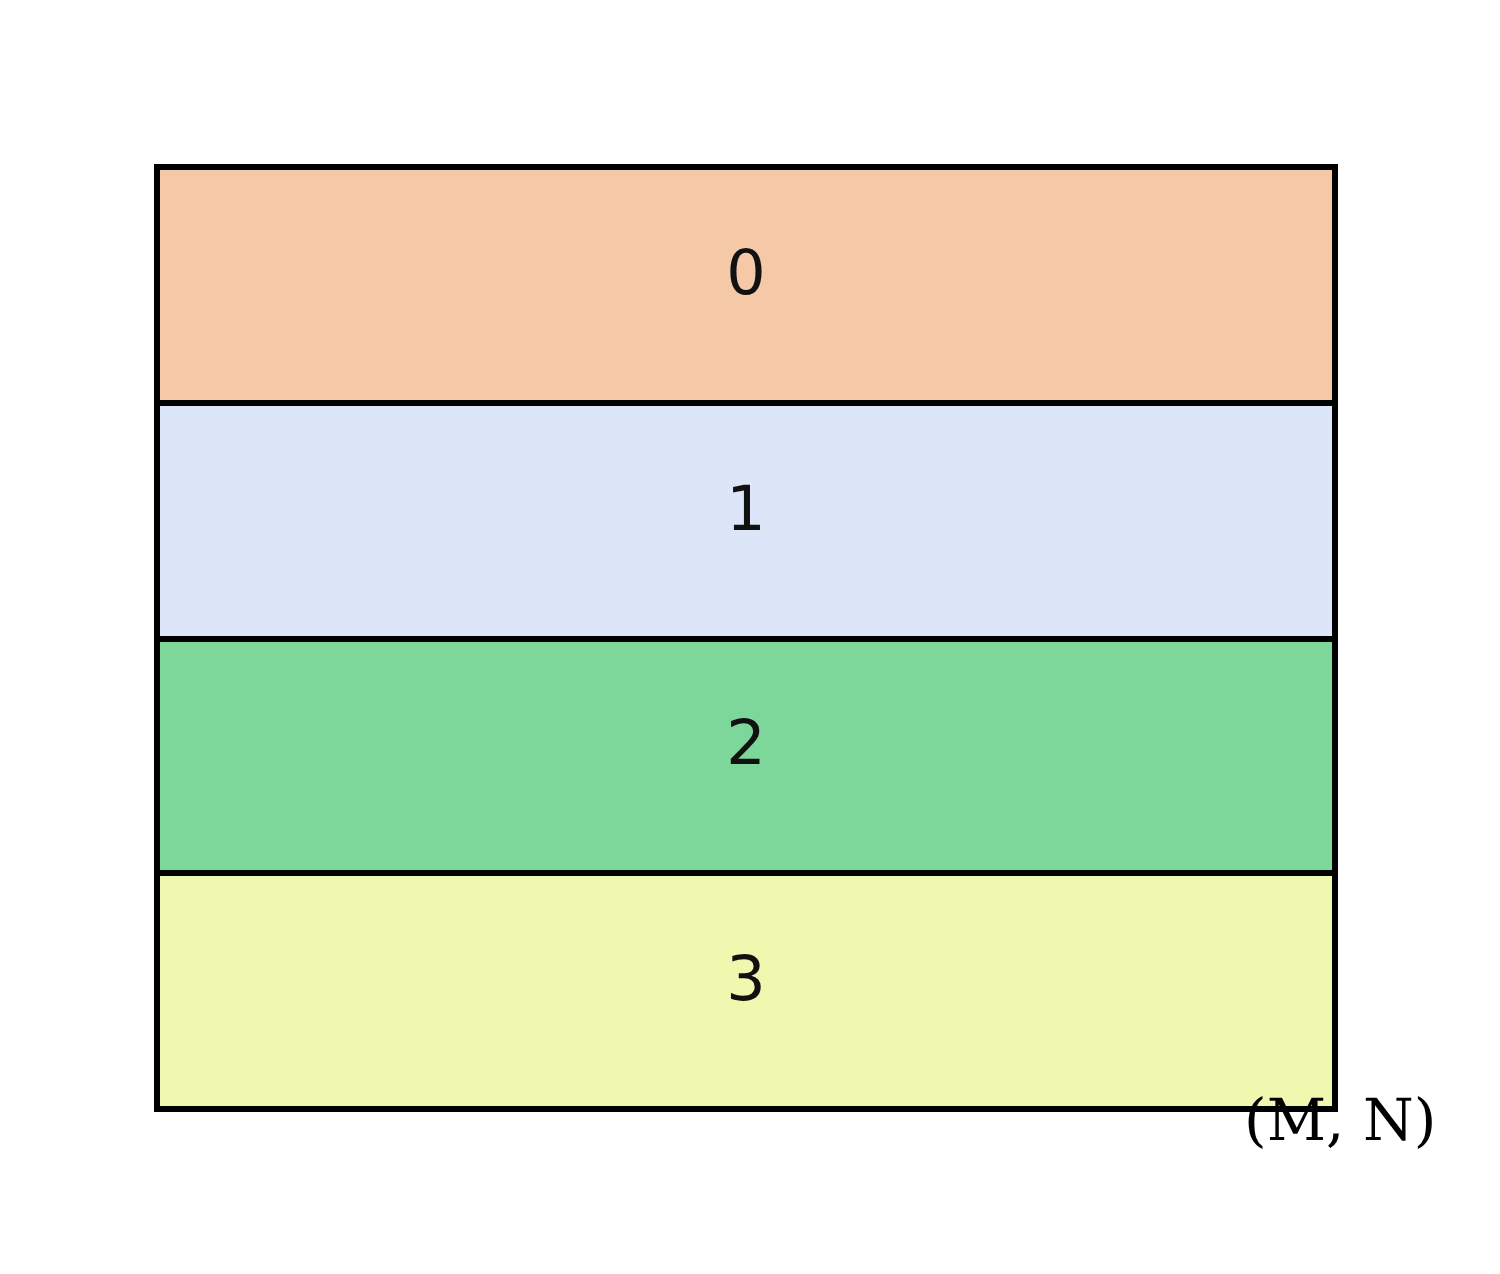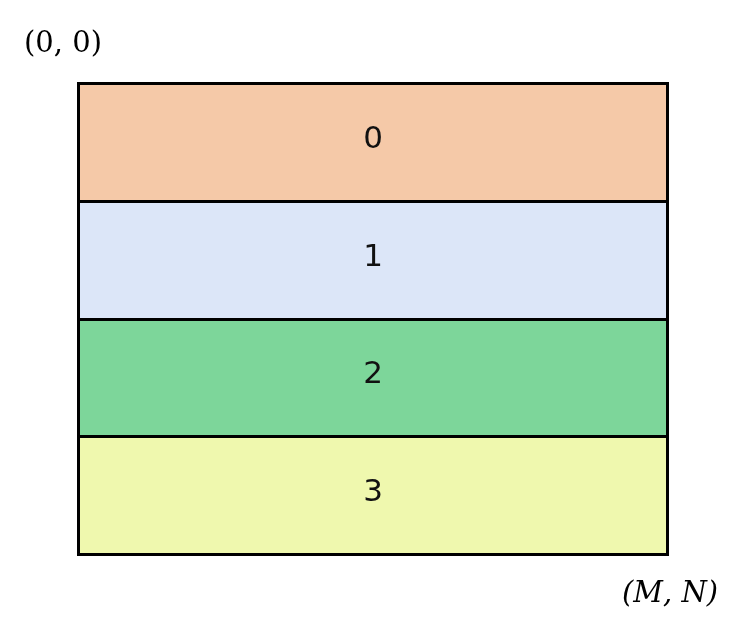--- a/index.html
+++ b/index.html
@@ -31,22 +31,21 @@
     color: #000000;
     line-height: 1;
     white-space: nowrap;
   }
   #label-origin {
     left: 24px;
     top: 28px;
   }
   #label-extent {
     left: 622px;
-    top: 578px;
-    font-style: italic;
+    top: 546px;
   }
 
   
   #band-stack {
     position: absolute;
     left: 77px;
     top: 82px;
     width: 592px;
     height: 474px;
     box-sizing: border-box;
@@ -77,21 +76,20 @@
     position: relative;
     top: -5px;
     user-select: none;
   }
 </style>
 </head>
 <body>
 
 <div id="canvas">
 
-  <div class="corner-label" id="label-origin">(0, 0)</div>
 
   <div id="band-stack">
 
     <div class="band" style="background-color: rgb(245, 201, 168);">
       <span class="band-label">0</span>
     </div>
 
     <div class="band" style="background-color: rgb(220, 230, 248);">
       <span class="band-label">1</span>
     </div>

